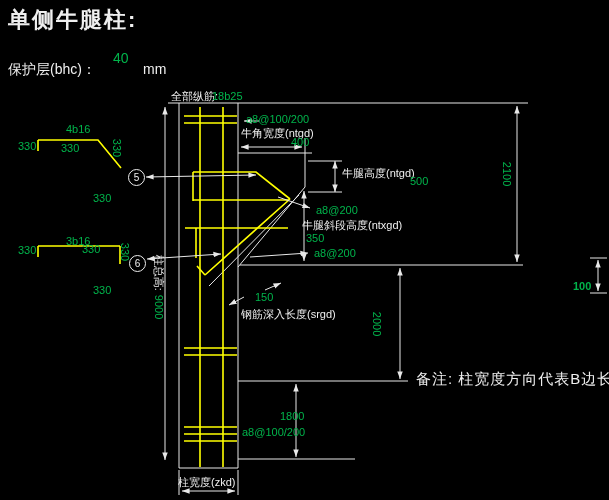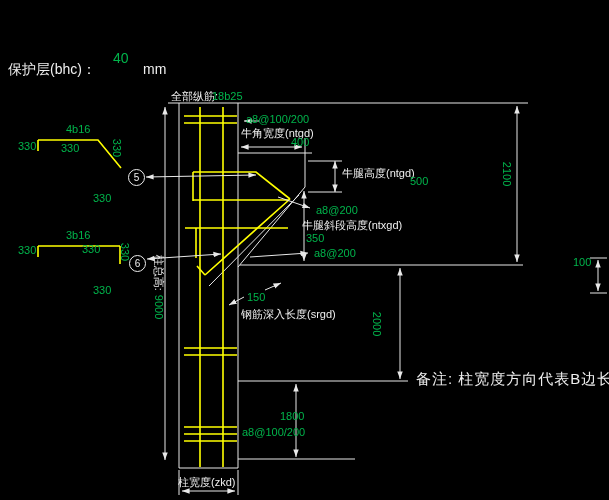--- a/index.html
+++ b/index.html
@@ -69,60 +69,61 @@
       <path d="M146,177 L256,175" marker-start="url(#ar)" marker-end="url(#ar)"></path>
       <path d="M147,259 L221,254" marker-start="url(#ar)" marker-end="url(#ar)"></path>
       <path d="M259,121 L244,121" marker-end="url(#ar)"></path>
       <path d="M278,197 L310,208" marker-end="url(#ar)"></path>
       <path d="M250,257 L308,253" marker-end="url(#ar)"></path>
       <path d="M244,297 L229,305" marker-end="url(#ar)"></path>
       <path d="M265,290 L281,283" marker-end="url(#ar)"></path>
     </g>
   </svg>
 
+  <div class="t w title" style="left:8px;top:8px;">单侧牛腿柱:</div>
   <div class="t w big" style="left:8px;top:62px;">保护层(bhc)：</div>
   <div class="t g big" style="left:113px;top:51px;">40</div>
   <div class="t w big" style="left:143px;top:62px;">mm</div>
 
   <div class="t w lab" style="left:171px;top:90px;">全部纵筋:</div>
   <div class="t g lab" style="left:212px;top:90px;">18b25</div>
 
   <div class="t g lab" style="left:246px;top:113px;">a8@100/200</div>
   <div class="t w lab" style="left:241px;top:127px;">牛角宽度(ntgd)</div>
   <div class="t g lab" style="left:256px;top:136px;margin-left:35px;">400</div>
   <div class="t w lab" style="left:342px;top:167px;text-align:right;">牛腿高度(ntgd)</div>
   <div class="t g lab" style="left:410px;top:175px;">500</div>
   <div class="t g lab" style="left:316px;top:204px;">a8@200</div>
   <div class="t w lab" style="left:302px;top:219px;">牛腿斜段高度(ntxgd)</div>
   <div class="t g lab" style="left:306px;top:232px;">350</div>
   <div class="t g lab" style="left:314px;top:247px;">a8@200</div>
-  <div class="t g lab" style="left:247px;top:291px;">150</div>
+  <div class="t g lab" style="left:255px;top:291px;">150</div>
   <div class="t w lab" style="left:241px;top:308px;text-align:right;">钢筋深入长度(srgd)</div>
 
   <div class="t g lab rot" style="left:482px;top:168px;width:50px;">2100</div>
   <div class="t g lab rot" style="left:360px;top:318px;width:34px;">2000</div>
-  <div class="t g lab" style="left:573px;top:256px;">100</div>
+  <div class="t g lab" style="left:573px;top:280px;font-weight:bold;">100</div>
   <div class="t lab rot vlabel" style="left:117px;top:281px;width:84px;">
     <span class="w">柱总高:</span>
     <span class="g">9000</span>
   </div>
 
   <div class="t g lab" style="left:280px;top:410px;">1800</div>
   <div class="t g lab" style="left:242px;top:426px;">a8@100/200</div>
   <div class="t w lab" style="left:178px;top:476px;">柱宽度(zkd)</div>
 
   <div class="t w note" style="left:416px;top:371px;">备注: 柱宽度方向代表B边长</div>
 
   <div class="t g lab" style="left:66px;top:123px;">4b16</div>
   <div class="t g lab" style="left:18px;top:140px;">330</div>
   <div class="t g lab" style="left:61px;top:142px;">330</div>
   <div class="t g lab rot" style="left:107px;top:142px;width:20px;">330</div>
   <div class="t g lab" style="left:93px;top:192px;">330</div>
   <div class="callout" style="left:128px;top:169px;">5</div>
 
-  <div class="t g lab" style="left:66px;top:229px;text-align:right;">3b16</div>
+  <div class="t g lab" style="left:66px;top:235px;text-align:right;">3b16</div>
   <div class="t g lab" style="left:18px;top:244px;">330</div>
   <div class="t g lab" style="left:82px;top:243px;">330</div>
   <div class="t g lab rot" style="left:115px;top:246px;width:20px;">330</div>
   <div class="t g lab" style="left:93px;top:284px;">330</div>
   <div class="callout" style="left:129px;top:255px;">6</div>
 
 </div>
 
 </body></html>

